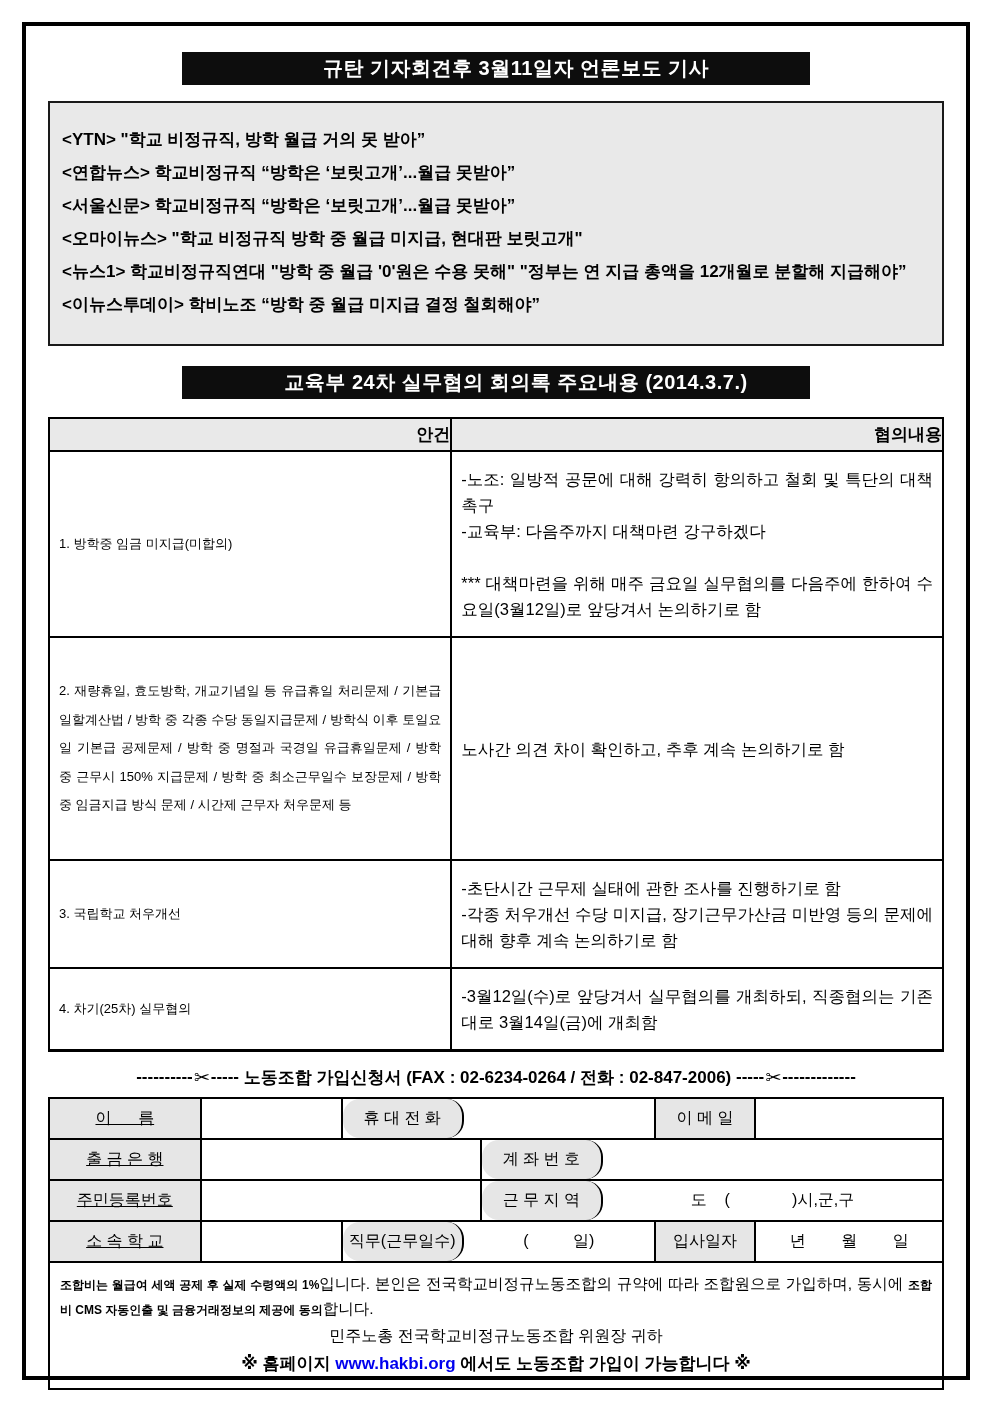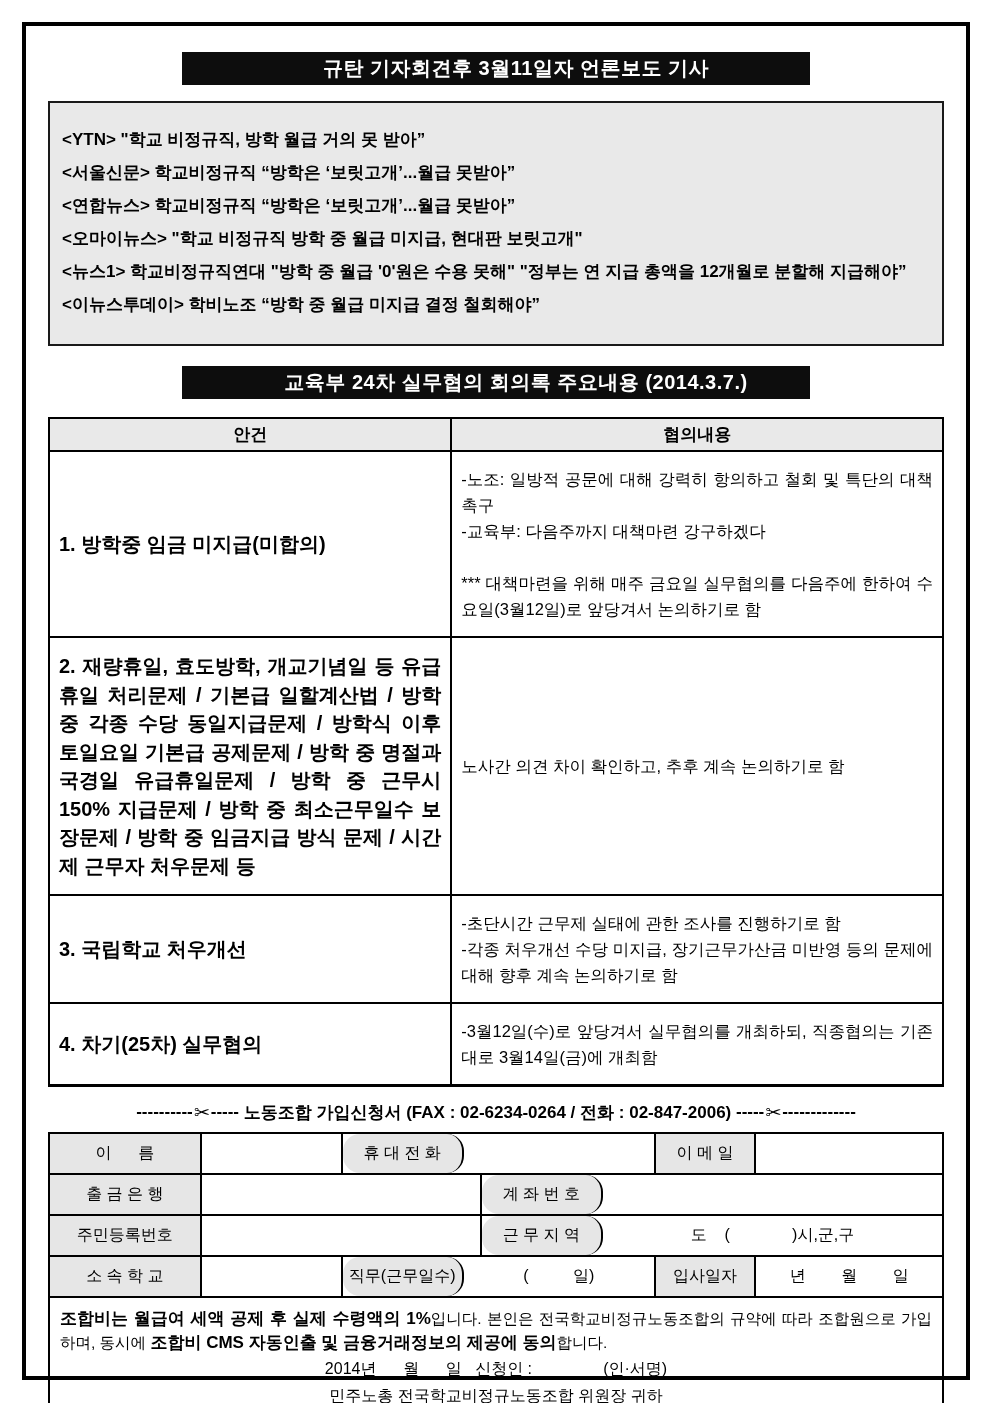--- a/index.html
+++ b/index.html
@@ -50,31 +50,31 @@
     table-layout:fixed;
   }
   .minutes th, .minutes td {
     border:2px solid #000;
   }
   .minutes tr:last-child td { border-bottom:3px solid #000; }
   .minutes th {
     height:33px;
     background:#e9e9e9;
     font-size:17px; font-weight:700;
-    text-align:center; vertical-align:middle;
+    text-align:right; vertical-align:middle;
   }
   .minutes .col-agenda { width:45%; }
   .minutes td {
     vertical-align:middle;
     padding:14px 9px;
     font-size:16.5px;
   }
   .minutes td.agenda {
-    font-weight:700;
-    font-size:20px;
+    font-weight:400;
+    font-size:13px;
   }
   .minutes td.agenda.long { line-height:28.5px; text-align:justify;border-radius:18px; }
   .minutes td.content {
     white-space:pre-line;
     line-height:26px;
     text-align:justify;
   }
   .r1 { height:160px; }
   .r2 { height:223px; }
   .r3 { height:82px; }
@@ -101,56 +101,56 @@
   }
   .form-row .cell {
     border-right:2px solid #000;
     display:flex; align-items:center; justify-content:center;
     font-size:16px;
     white-space:pre;
     overflow:hidden;
   }
   .form-row .cell:last-child { border-right:none; flex:1; }
   .form-row .lbl { background:#e6e6e6; }
-  .w-a { width:17%; }
+  .w-a { width:17%;text-decoration:underline; }
   .w-b { width:15.8%; }
   .w-c { width:13.6%;border-radius:17px; }
   .w-d { width:21.5%; }
   .w-e { width:11.3%; }
   .w-wide { width:31.4%; }
   
   .form-footer { padding:9px 10px 10px 10px; }
   .agree-par {
     font-size:15.5px;
     line-height:24px;
     text-align:justify;
   }
-  .agree-par .b { font-weight:700; font-size:17px;margin-top:17px; }
+  .agree-par .b { font-weight:700; font-size:12px;margin-top:17px; }
   .center-line {
     text-align:center;
     font-size:16px;
     line-height:27px;
     white-space:pre;
   }
   .center-line.web { font-weight:700; font-size:17px; line-height:29px; }
   .weblink { color:#0000ee; font-weight:700; text-decoration:none; }
 </style>
 </head>
 <body>
 
 <div class="page-border">
 
   <div class="title-bar">
     <span>규탄 기자회견후 3월11일자 언론보도 기사</span>
   </div>
 
   <div class="news-box">
     <p class="news-line">&lt;YTN&gt; "학교 비정규직, 방학 월급 거의 못 받아”</p>
+    <p class="news-line">&lt;연합뉴스&gt; 학교비정규직 “방학은 ‘보릿고개’...월급 못받아”</p>
     <p class="news-line">&lt;서울신문&gt; 학교비정규직 “방학은 ‘보릿고개’...월급 못받아”</p>
-    <p class="news-line">&lt;연합뉴스&gt; 학교비정규직 “방학은 ‘보릿고개’...월급 못받아”</p>
     <p class="news-line">&lt;오마이뉴스&gt; "학교 비정규직 방학 중 월급 미지급, 현대판 보릿고개"</p>
     <p class="news-line">&lt;뉴스1&gt; 학교비정규직연대 "방학 중 월급 '0'원은 수용 못해" "정부는 연 지급 총액을 12개월로 분할해 지급해야”</p>
     <p class="news-line">&lt;이뉴스투데이&gt; 학비노조 “방학 중 월급 미지급 결정 철회해야”</p>
   </div>
 
   <div class="title-bar second">
     <span>교육부 24차 실무협의 회의록 주요내용 (2014.3.7.)</span>
   </div>
 
   <table class="minutes">
@@ -221,20 +221,19 @@
       <div class="cell lbl w-a">소 속 학 교</div>
       <div class="cell w-b"></div>
       <div class="cell lbl w-c">직무(근무일수)</div>
       <div class="cell w-d">(          일)</div>
       <div class="cell lbl w-e">입사일자</div>
       <div class="cell">년        월        일</div>
     </div>
 
     <div class="form-footer">
       <p class="agree-par"><span class="b">조합비는 월급여 세액 공제 후 실제 수령액의 1%</span><span>입니다. 본인은 전국학교비정규노동조합의 규약에 따라 조합원으로 가입하며, 동시에 </span><span class="b">조합비 CMS 자동인출 및 금융거래정보의 제공에 동의</span><span>합니다.</span></p>
-      <p class="center-line">2014년      월      일   신청인 :                (인·서명)</p>
       <p class="center-line">민주노총 전국학교비정규노동조합 위원장 귀하</p>
       <p class="center-line web"><span>※ 홈페이지 </span><a href="#" class="weblink">www.hakbi.org</a><span> 에서도 노동조합 가입이 가능합니다 ※</span></p>
     </div>
 
   </div>
 
 </div>
 
 </body></html>

